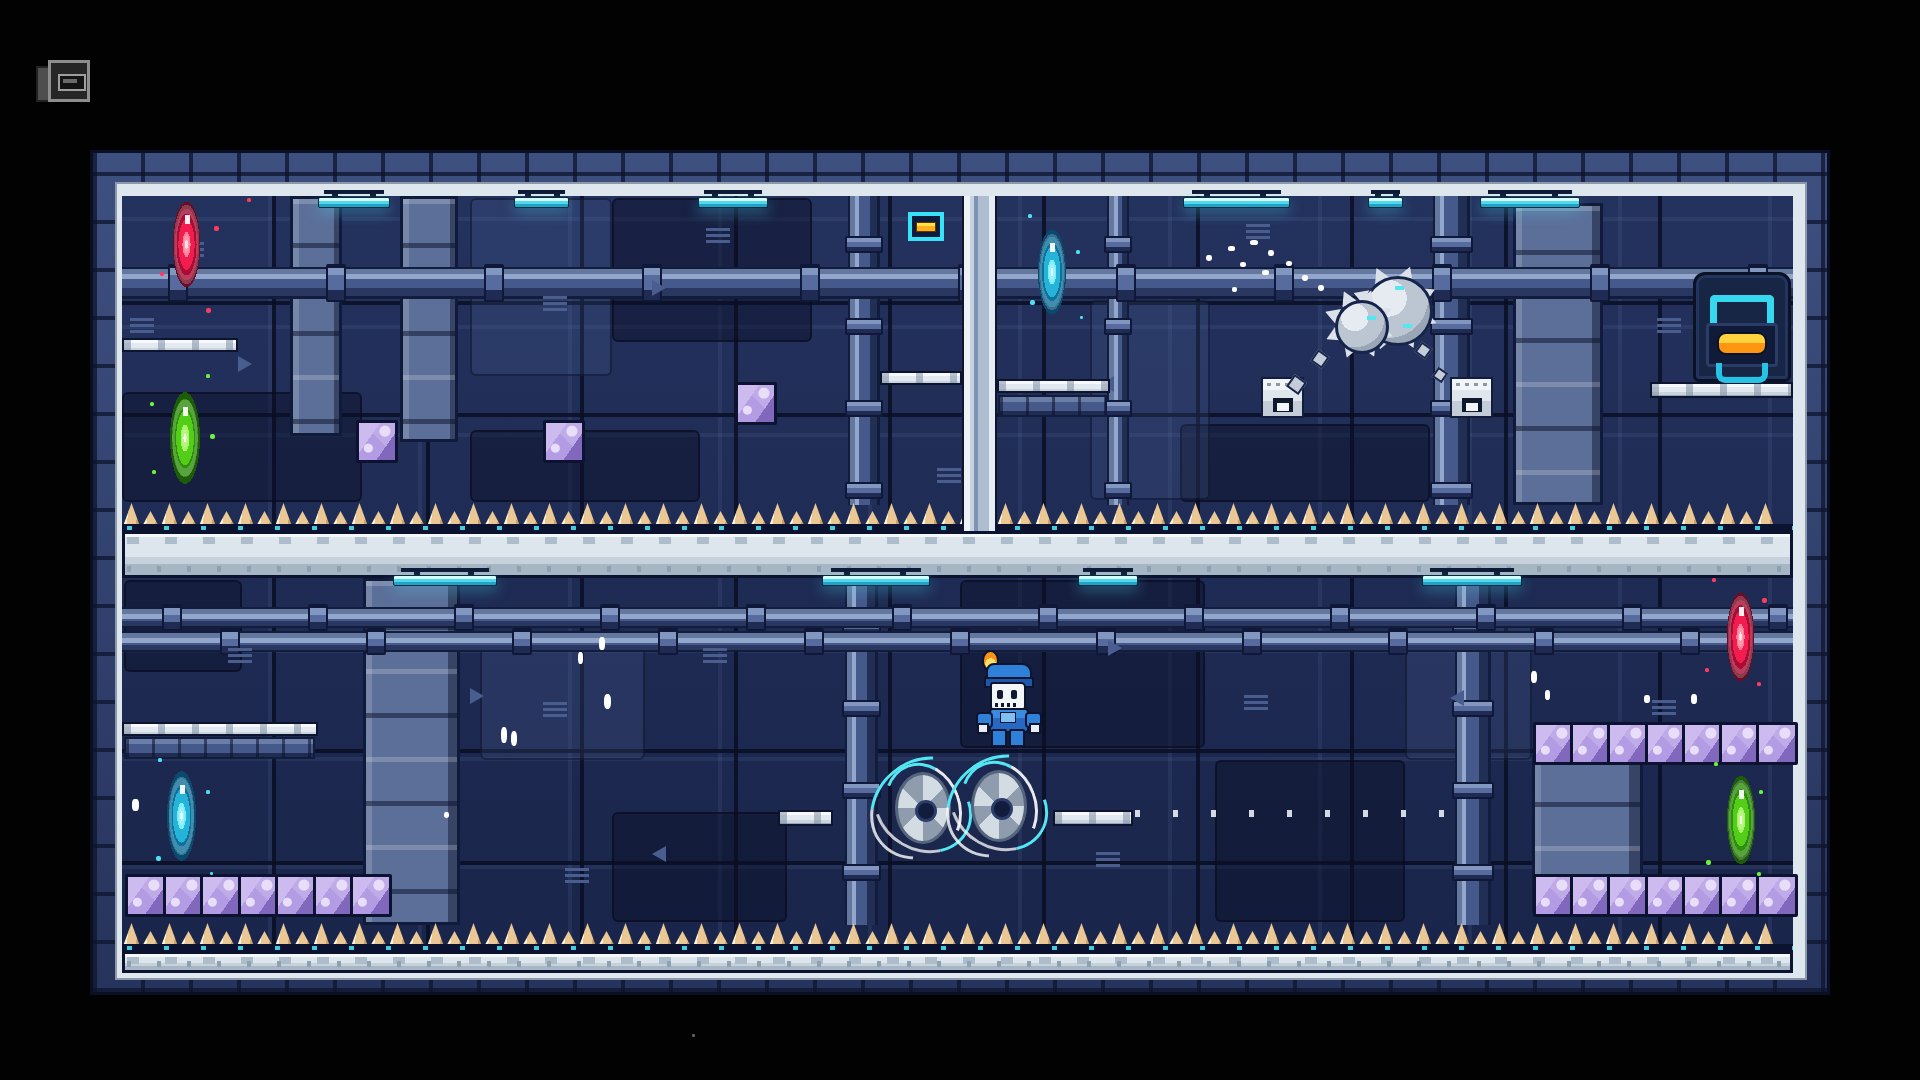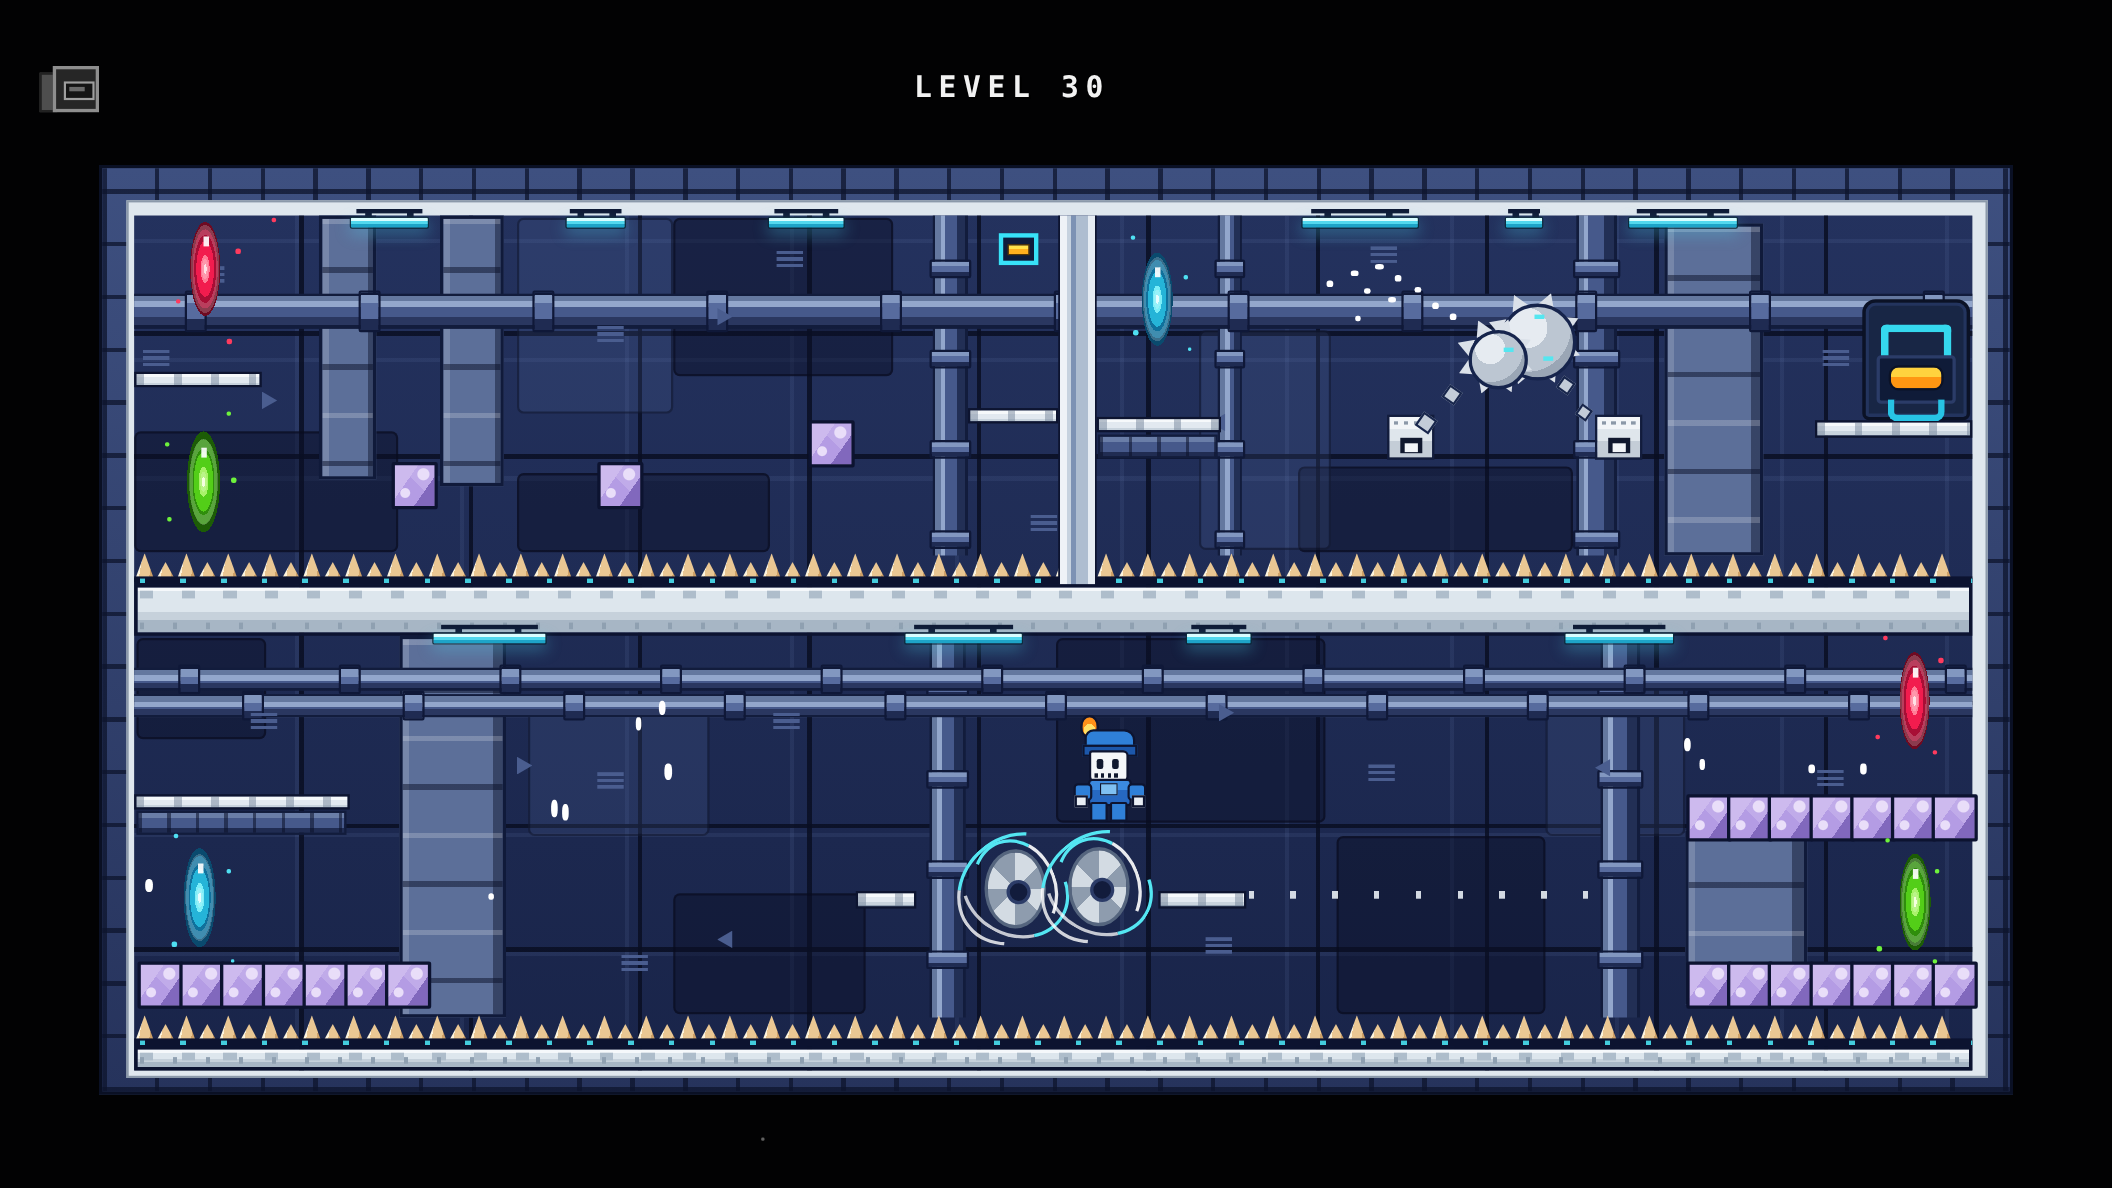--- a/index.html
+++ b/index.html
@@ -140,21 +140,20 @@
 </head>
 <body>
 
 <div class="scene">
   <div class="menu-btn">
     <span class="mb-tab"></span>
     <span class="mb-body"></span>
     <span class="mb-slot"></span>
     <span class="mb-bar"></span>
   </div>
-  <div class="hud-title">LEVEL 30</div>
 
   <div class="frame">
     <div class="frame-band"></div>
     <div class="trim"></div>
   </div>
   <div class="playfield" style="left:122px;top:196px;"></div>
   <div id="entities">
       <div class="e panelD" style="left: 122px; top: 392px; width: 240px; height: 110px;"></div>
       <div class="e panelD" style="left: 612px; top: 198px; width: 200px; height: 144px;"></div>
       <div class="e panelD" style="left: 1180px; top: 424px; width: 250px; height: 78px;"></div>

